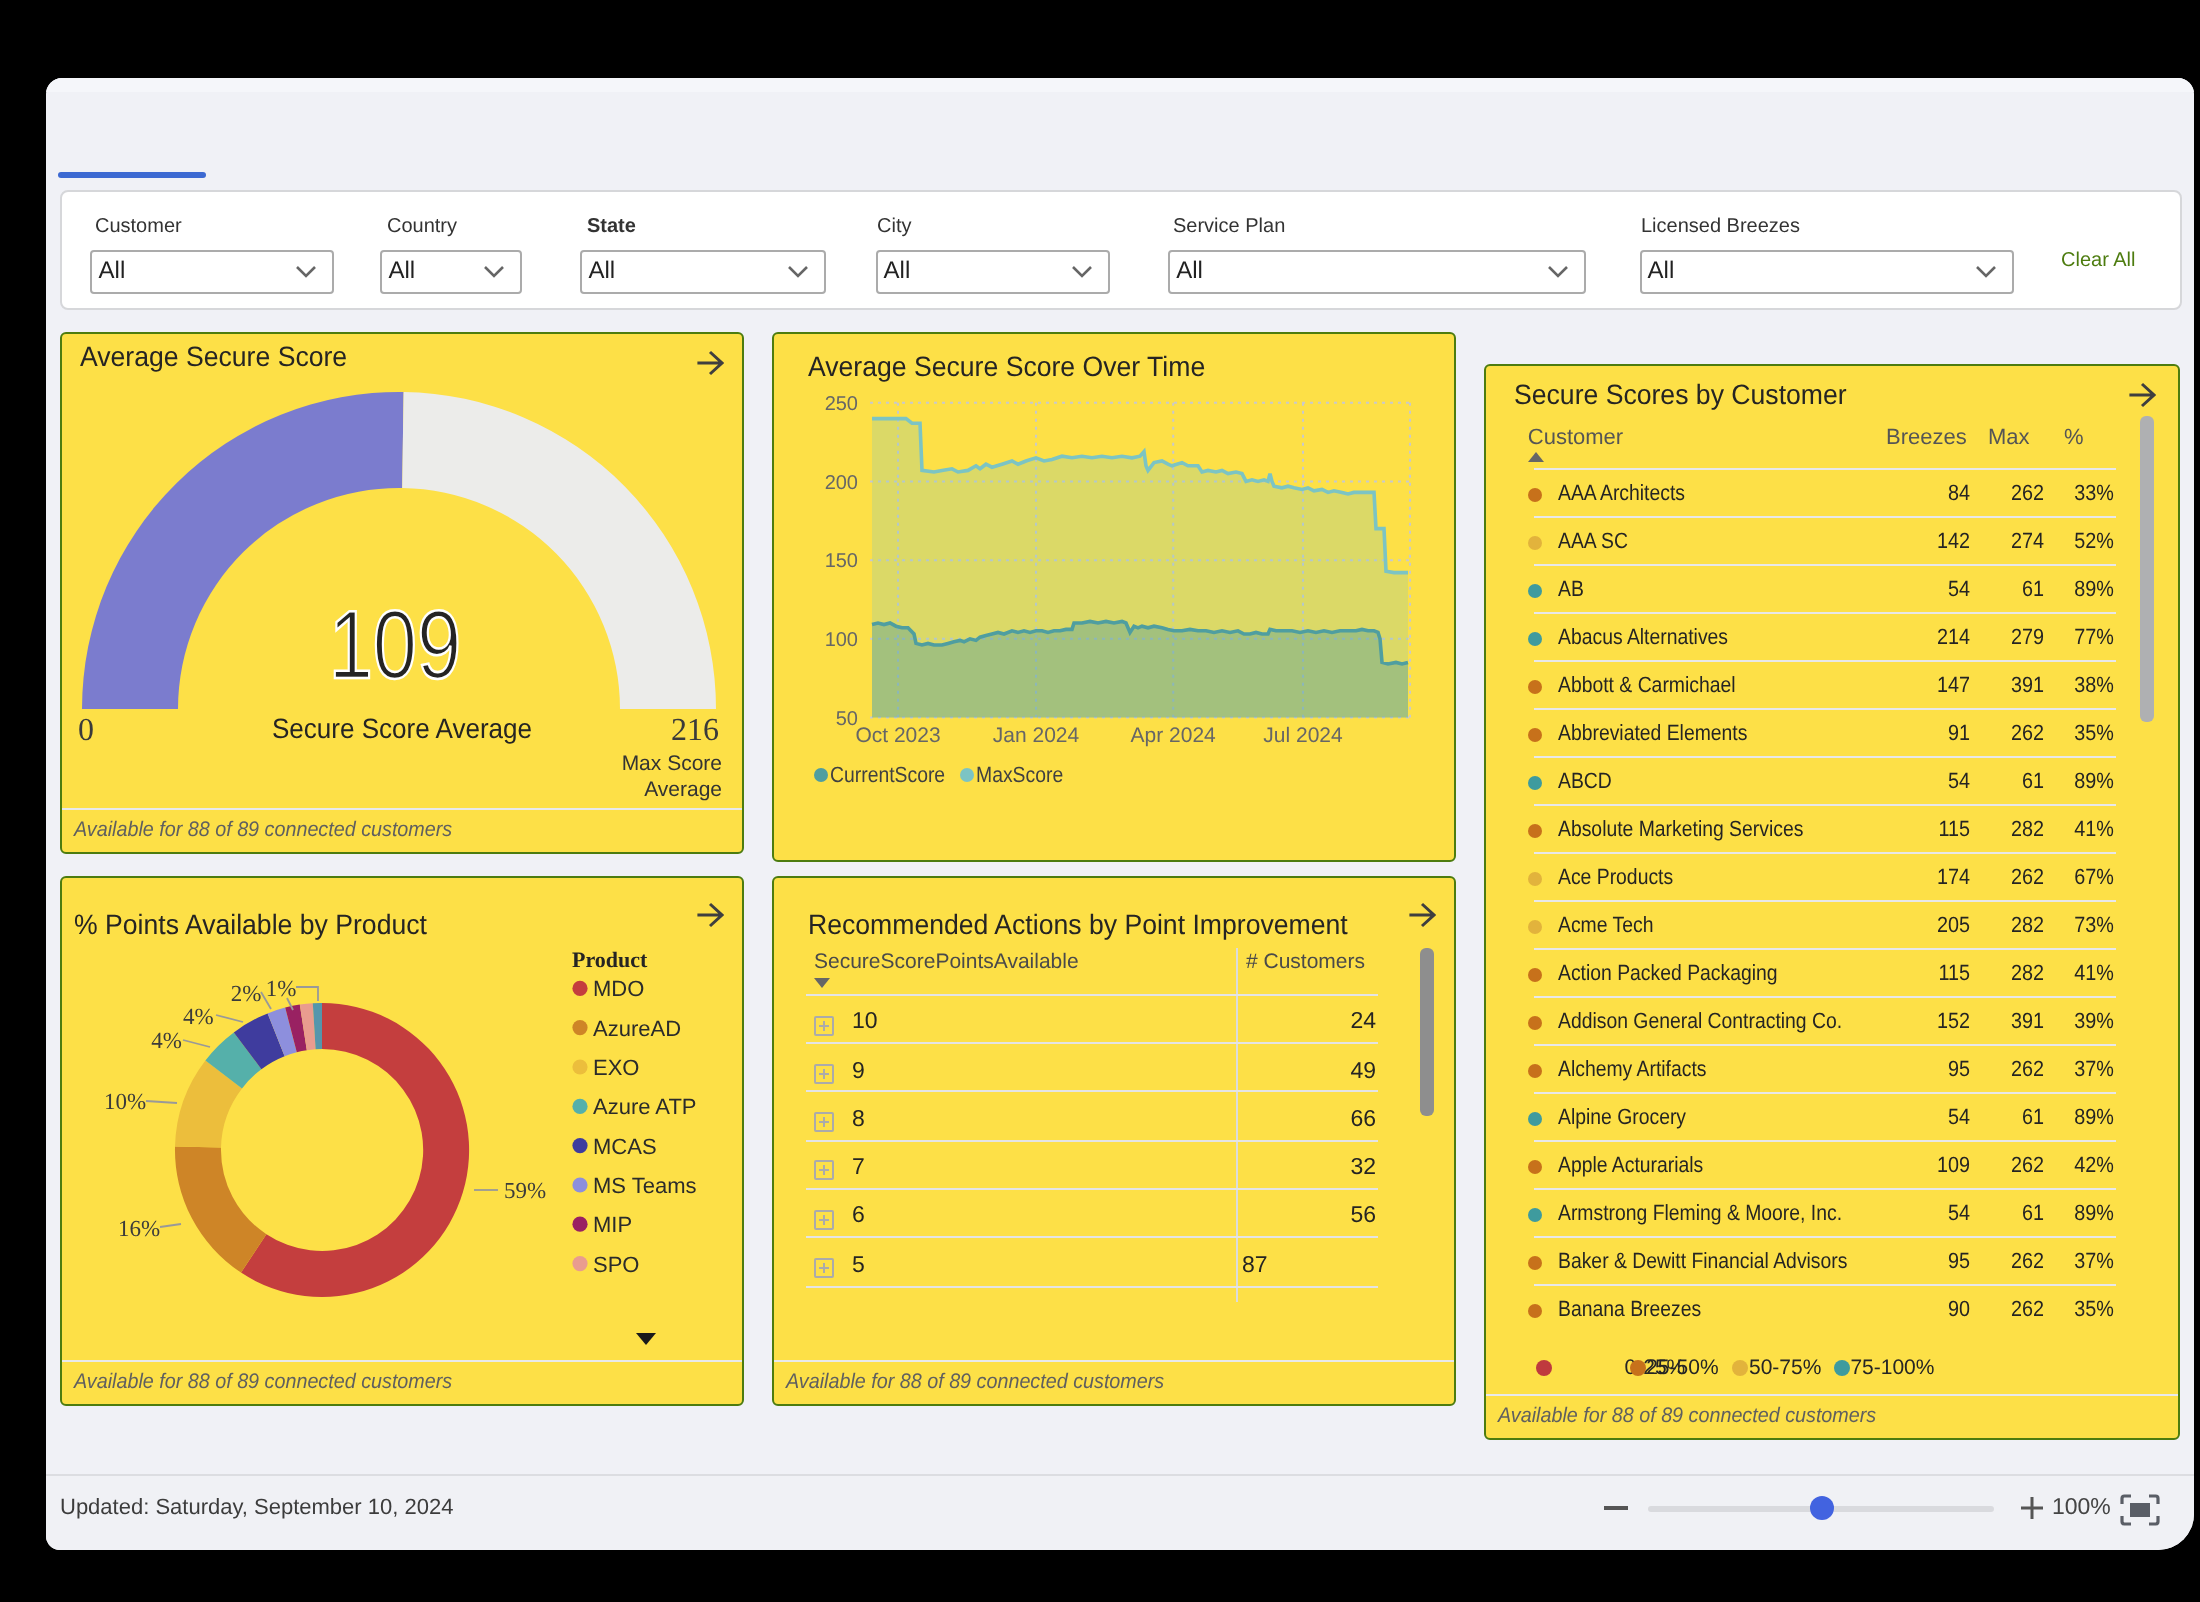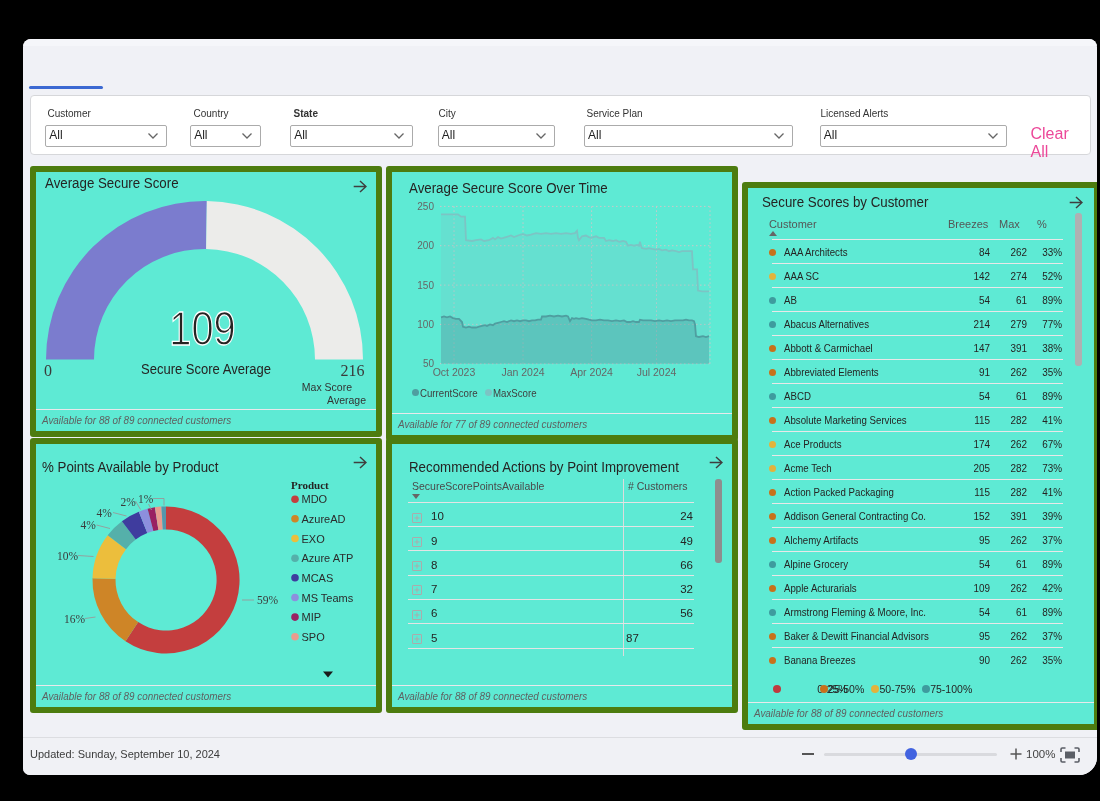--- a/index.html
+++ b/index.html
@@ -9,22 +9,22 @@
 .topstrip{position:absolute;left:0;top:0;width:1074px;height:7px;background:#F5F6FA;}
 .tabbar{position:absolute;left:0;top:7px;width:1074px;height:42px;background:#fff;}
 .tab{position:absolute;top:14px;font-size:13px;color:#4a4a4a;white-space:nowrap;transform:scaleX(0.85);transform-origin:0 50%;}
 .tab.active{color:#1a1a1a;font-weight:bold;}
 .tabline{position:absolute;left:6px;top:47.5px;width:74px;height:2.5px;background:#3C69D2;border-radius:2px;}
 .filterbox{position:absolute;left:6.5px;top:56px;width:1059px;height:58px;background:#fff;border:1px solid #D6D7DA;border-radius:4px;}
 .flabel{position:absolute;top:12px;font-size:10px;color:#333;}
 .fdd{position:absolute;top:29px;height:20px;background:#fff;border:1px solid #ABABAB;border-radius:2px;}
 .fdd .v{position:absolute;left:3px;top:2.5px;font-size:12px;color:#222;}
 .fdd svg{position:absolute;right:7px;top:6px;}
-.clearall{position:absolute;top:29px;font-size:16px;color:#ec4899;}
-.card{position:absolute;background:#5eead4;border:6px solid #4d7c0f;border-radius:3px;}
+.clearall{position:absolute;top:29px;font-size:10px;color:#4d7c0f;}
+.card{position:absolute;background:#fde047;border:1px solid #4d7c0f;border-radius:3px;}
 .ctitle{position:absolute;left:13px;top:7px;font-size:14px;color:#252423;white-space:nowrap;transform:scaleX(0.95);transform-origin:0 50%;}
 .carrow{position:absolute;right:9px;top:8px;}
 .cfooter{position:absolute;left:0;bottom:0;width:100%;height:21px;border-top:1px solid #E8E9EB;}
 .cfooter span{position:absolute;left:6px;top:4px;font-style:italic;font-size:10.5px;color:#5f5f5f;white-space:nowrap;transform:scaleX(0.94);transform-origin:0 50%;}
 .bottombar{position:absolute;left:0;bottom:0;width:1074px;height:37px;background:#F0F1F5;border-top:1px solid #DCDDE1;}
 .serif{font-family:"Liberation Serif",serif;}
 .bignum{font-size:48.5px;color:#252423;-webkit-text-stroke:1.3px #fff;transform:scaleX(0.82);}
 .dot{position:absolute;border-radius:50%;}
 .rname{transform:scaleX(0.88);transform-origin:0 50%;}
 .rnum{transform:scaleX(0.9);transform-origin:100% 50%;}
@@ -64,21 +64,21 @@
           <path d="M1.5,1.5 L6,6 L10.5,1.5" fill="none" stroke="#666" stroke-width="1.3"></path>
         </svg>
       </div>
     <span class="flabel" style="left:556px;">Service Plan</span>
     <div class="fdd" style="left:553.6px;width:207px;">
         <span class="v">All</span>
         <svg width="12" height="8" viewBox="0 0 12 8">
           <path d="M1.5,1.5 L6,6 L10.5,1.5" fill="none" stroke="#666" stroke-width="1.3"></path>
         </svg>
       </div>
-    <span class="flabel" style="left:790px;">Licensed Alerts</span>
+    <span class="flabel" style="left:790px;">Licensed Breezes</span>
     <div class="fdd" style="left:789.3px;width:185px;">
         <span class="v">All</span>
         <svg width="12" height="8" viewBox="0 0 12 8">
           <path d="M1.5,1.5 L6,6 L10.5,1.5" fill="none" stroke="#666" stroke-width="1.3"></path>
         </svg>
       </div>
     <span class="clearall" style="left:1000px;">Clear All</span>
   </div>
 
   <div class="card" style="left:7px;top:127.5px;width:340px;height:259px;">
@@ -87,21 +87,21 @@
         <path d="M0.7,6.5 H13 M7,1 L13,6.5 L7,12" fill="none" stroke="#3f3f3f" stroke-width="1.5"></path>
       </svg>
     <svg class="abs" style="left:0;top:0;" width="340" height="200" viewBox="0 0 340 200">
       <path d="M10.0,187.5 A158.5,158.5 0 0 1 170.8,29.0 L170.1,77.0 A110.5,110.5 0 0 0 58.0,187.5 Z" fill="#7B7CCE"></path>
       <path d="M170.8,29.0 A158.5,158.5 0 0 1 327.0,187.5 L279.0,187.5 A110.5,110.5 0 0 0 170.1,77.0 Z" fill="#ECECEA"></path>
     </svg>
     <span class="abs bignum" style="left:0;top:128px;width:333px;text-align:center;">109</span>
     <span class="abs" style="left:0;top:188.5px;width:340px;text-align:center;font-size:14px;color:#252423;transform:scaleX(0.93);">Secure Score Average</span>
     <span class="abs serif" style="left:8px;top:190px;font-size:16px;color:#3a3a3a;">0</span>
     <span class="abs serif" style="right:11.5px;top:190px;font-size:16px;color:#3a3a3a;">216</span>
-    <span class="abs" style="right:24px;top:209px;font-size:10.5px;color:#333;margin-left:40px;">Max Score</span>
+    <span class="abs" style="right:10px;top:209px;font-size:10.5px;color:#333;margin-left:40px;">Max Score</span>
     <span class="abs" style="right:10px;top:222px;font-size:10.5px;color:#333;">Average</span>
     <div class="cfooter">
         <span>Available for 88 of 89 connected customers</span>
       </div>
   </div>
 
   <div class="card" style="left:363px;top:127.5px;width:340px;height:263px;">
     <span class="ctitle" style="left:17px;top:7.6px;">Average Secure Score Over Time</span>
     <svg class="abs" style="left:0;top:0;" width="340" height="215" viewBox="0 0 340 215">
       <g stroke="#C9C9C9" stroke-width="1" stroke-dasharray="1.5,2.5" fill="none">
@@ -122,23 +122,20 @@
         <text x="62" y="204" text-anchor="middle" font-size="10.5">Oct 2023</text>
         <text x="131" y="204" text-anchor="middle" font-size="10.5">Jan 2024</text>
         <text x="199.6" y="204" text-anchor="middle" font-size="10.5">Apr 2024</text>
         <text x="264.5" y="204" text-anchor="middle" font-size="10.5">Jul 2024</text>
       </g>
     </svg>
     <div class="dot" style="left:19.6px;top:217px;width:7px;height:7px;background:#4F9EA0;"></div>
     <span class="abs" style="left:28px;top:215px;font-size:11px;color:#404040;transform:scaleX(0.88);transform-origin:0 50%;">CurrentScore</span>
     <div class="dot" style="left:92.6px;top:217px;width:7px;height:7px;background:#7CC4C4;"></div>
     <span class="abs" style="left:101px;top:215px;font-size:11px;color:#404040;transform:scaleX(0.88);transform-origin:0 50%;">MaxScore</span>
-    <div class="cfooter">
-        <span>Available for 77 of 89 connected customers</span>
-      </div>
   </div>
 
   <div class="card" style="left:719px;top:143px;width:346px;height:536px;">
     <span class="ctitle" style="left:14px;top:6px;">Secure Scores by Customer</span>
     <svg class="carrow" style="right:11px;" width="14" height="13" viewBox="0 0 14 13">
         <path d="M0.7,6.5 H13 M7,1 L13,6.5 L7,12" fill="none" stroke="#3f3f3f" stroke-width="1.5"></path>
       </svg>
     <span class="abs" style="left:20.9px;top:30px;font-size:11px;color:#555;">Customer</span>
     <svg class="abs" style="left:21px;top:43px;" width="8" height="5" viewBox="0 0 8 5">
         <polygon points="4,0 8,5 0,5" fill="#666"></polygon>
@@ -380,21 +377,21 @@
     <span class="abs" style="left:39px;top:187.7px;font-size:11.5px;color:#252423;">5</span>
     <span class="abs" style="left:234px;top:187.7px;width:50px;text-align:left;font-size:11.5px;color:#252423;">87</span>
     <div class="abs" style="left:16px;top:203.6px;width:286px;height:1px;background:#E4E4E4;"></div>
     <div class="abs" style="left:323.3px;top:34.7px;width:6.5px;height:84px;background:#8E8E8E;border-radius:3px;"></div>
     <div class="cfooter">
         <span>Available for 88 of 89 connected customers</span>
       </div>
   </div>
 
   <div class="bottombar">
-    <span class="abs" style="left:7px;top:10px;font-size:11px;color:#3c3c3c;">Updated: Sunday, September 10, 2024</span>
+    <span class="abs" style="left:7px;top:10px;font-size:11px;color:#3c3c3c;">Updated: Saturday, September 10, 2024</span>
     <div class="abs" style="left:779px;top:15.5px;width:12px;height:1.8px;background:#555;"></div>
     <div class="abs" style="left:801px;top:15px;width:173px;height:3.5px;background:#D9DADE;border-radius:2px;"></div>
     <div class="abs" style="left:881.5px;top:10.5px;width:12px;height:12px;border-radius:50%;background:#4263E0;"></div>
     <svg class="abs" style="left:987px;top:10.5px;" width="12" height="12" viewBox="0 0 12 12">
         <path d="M6,0.5 V11.5 M0.5,6 H11.5" stroke="#555" stroke-width="1.5"></path>
       </svg>
     <span class="abs" style="left:1003px;top:10px;font-size:11.5px;color:#444;">100%</span>
     <svg class="abs" style="left:1037px;top:9px;" width="20" height="16" viewBox="0 0 20 16">
         <g stroke="#5a5e66" stroke-width="1.6" fill="none">
           <path d="M1,5 V2.2 Q1,1 2.2,1 H5.5"></path>

